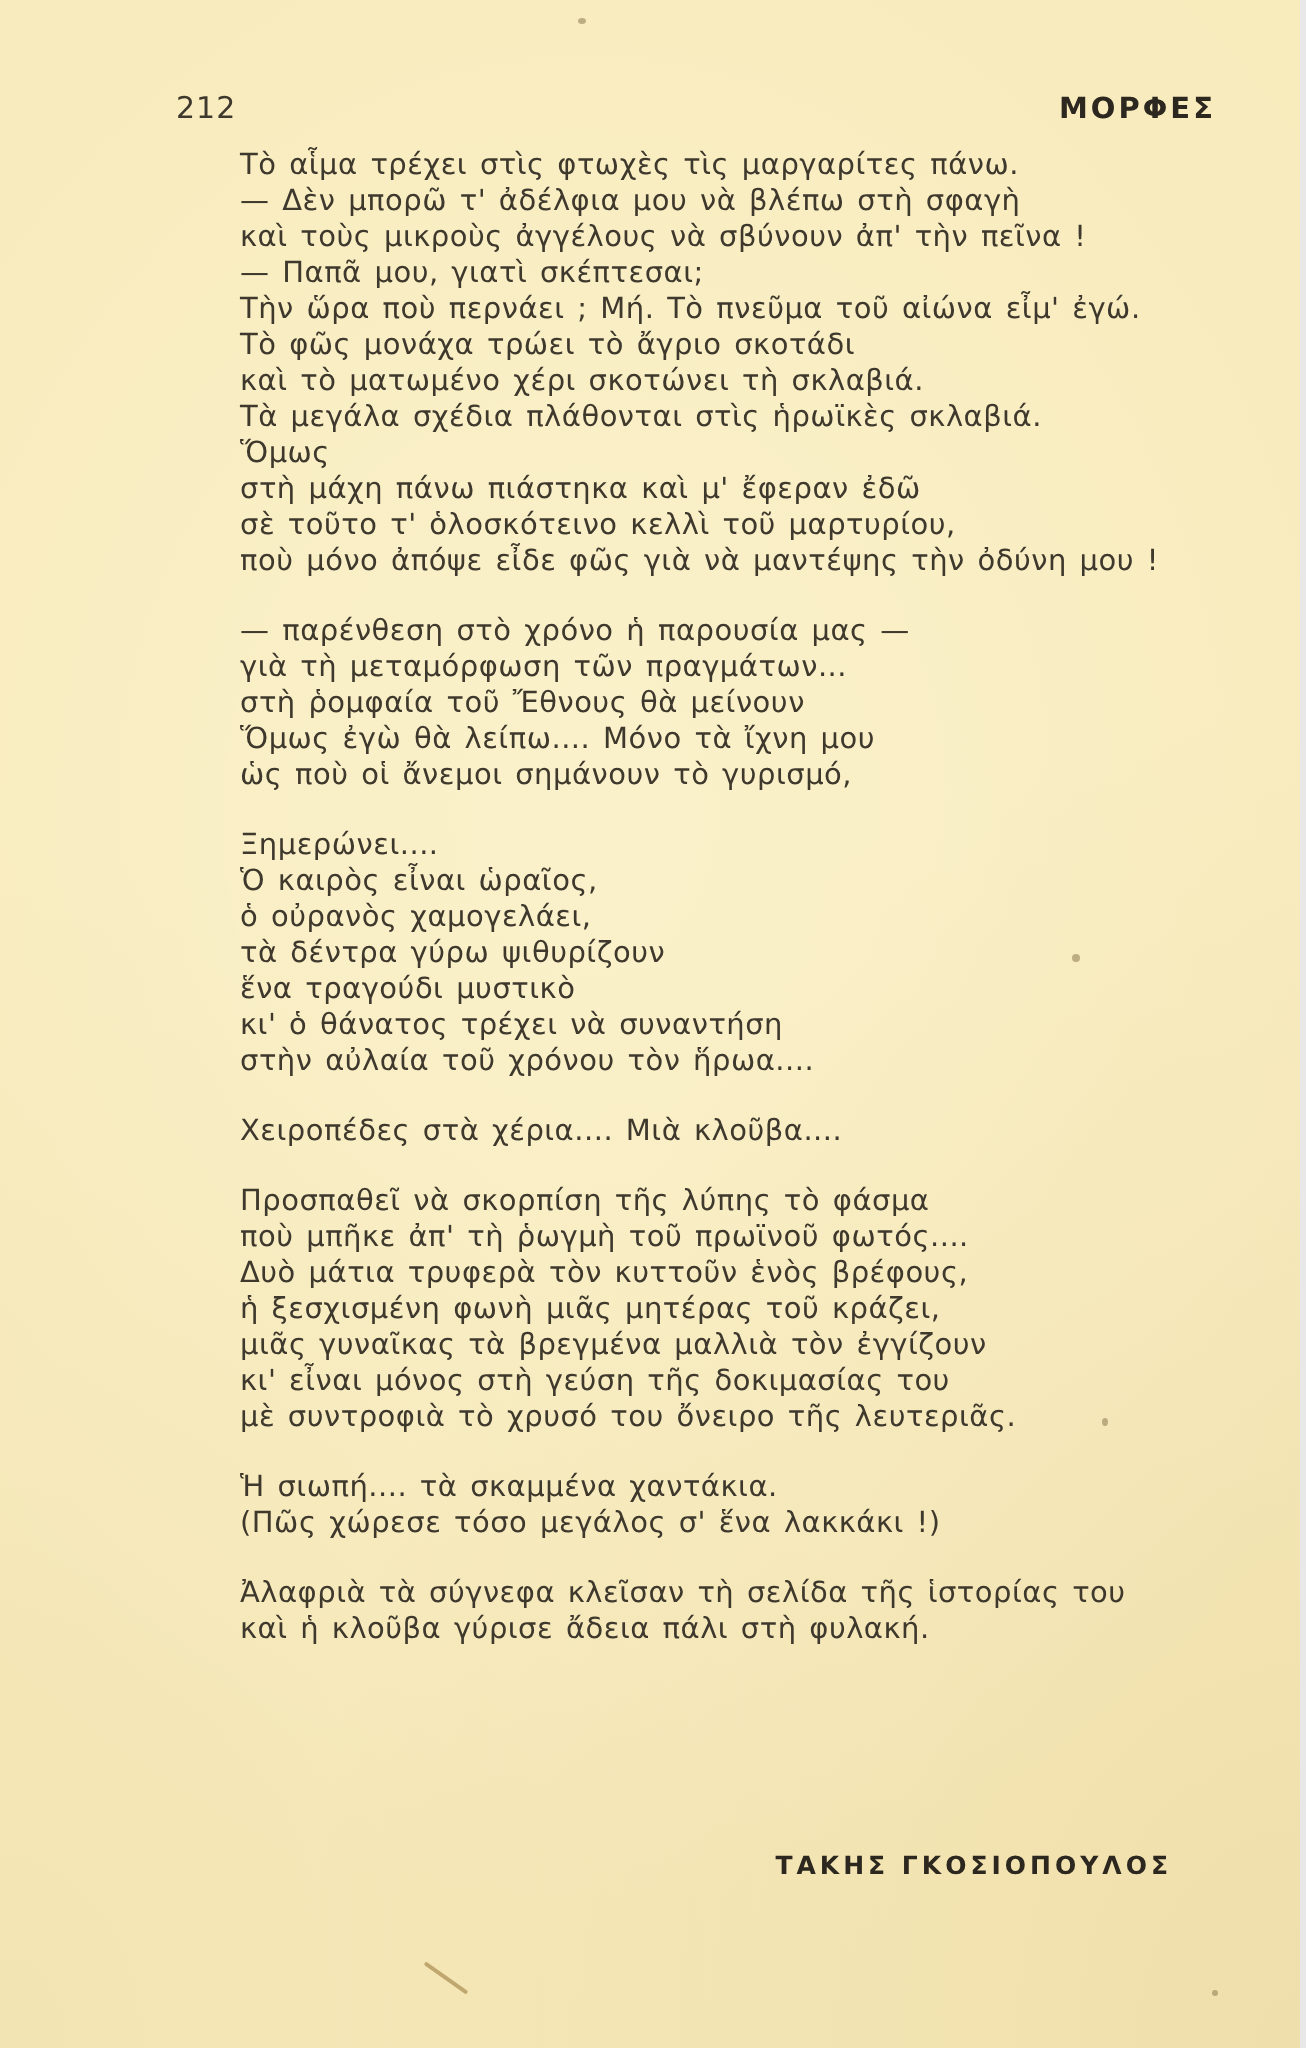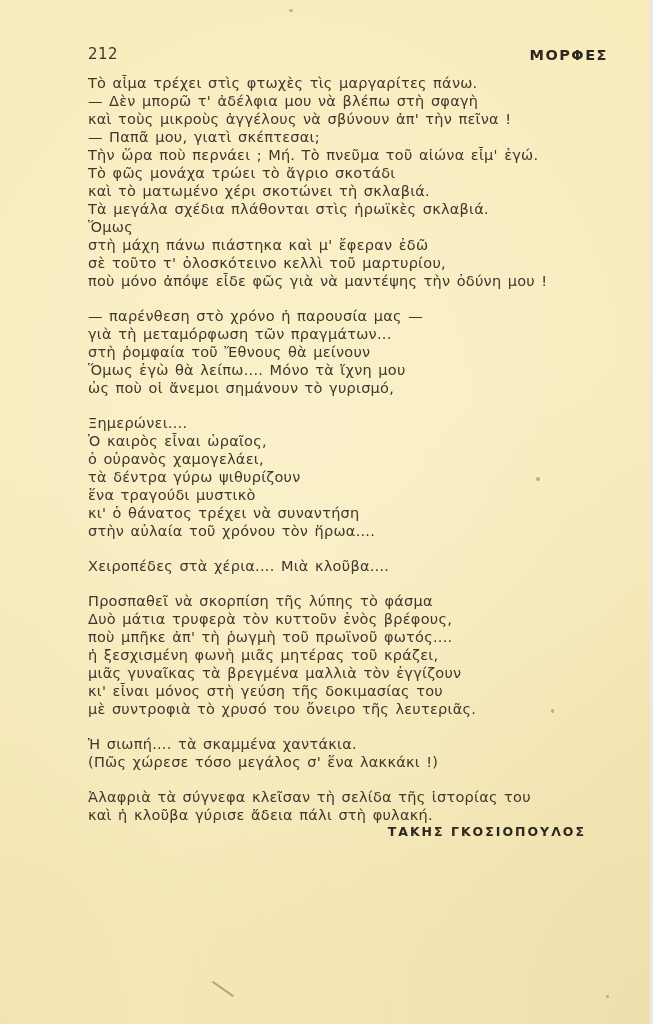--- a/index.html
+++ b/index.html
@@ -43,26 +43,26 @@
   .poem{
     position:absolute;
     left:88px;top:74px;
     width:500px;
     font-size:14.5px;
     line-height:18px;
     letter-spacing:0.25px;
     word-spacing:1.5px;
     color:var(--ink);
   }
-  .stanza{margin-top:17px;}
+  .stanza{margin-top:17px;margin-left:32px;}
   .stanza:first-child{margin-top:0;}
   .line{white-space:nowrap;}
   .author{
     position:absolute;
-    top:824px;right:64px;
+    top:925px;right:64px;
     font-size:12.5px;
     font-weight:bold;
     letter-spacing:2px;
     color:var(--ink-bold);
   }
   .speck{
     position:absolute;
     border-radius:50%;
     background:#8d7a50;
     opacity:0.55;
@@ -119,22 +119,22 @@
         <div class="line">τὰ δέντρα γύρω ψιθυρίζουν</div>
         <div class="line">ἕνα τραγούδι μυστικὸ</div>
         <div class="line">κι' ὁ θάνατος τρέχει νὰ συναντήση</div>
         <div class="line">στὴν αὐλαία τοῦ χρόνου τὸν ἥρωα....</div>
       </div>
       <div class="stanza">
         <div class="line">Χειροπέδες στὰ χέρια....  Μιὰ κλοῦβα....</div>
       </div>
       <div class="stanza">
         <div class="line">Προσπαθεῖ νὰ σκορπίση τῆς λύπης τὸ φάσμα</div>
+        <div class="line">ποὺ μπῆκε ἀπ' τὴ ῥωγμὴ τοῦ πρωϊνοῦ φωτός....</div>
         <div class="line">Δυὸ μάτια τρυφερὰ τὸν κυττοῦν ἑνὸς βρέφους,</div>
-        <div class="line">ποὺ μπῆκε ἀπ' τὴ ῥωγμὴ τοῦ πρωϊνοῦ φωτός....</div>
         <div class="line">ἡ ξεσχισμένη φωνὴ μιᾶς μητέρας τοῦ κράζει,</div>
         <div class="line">μιᾶς γυναῖκας τὰ βρεγμένα μαλλιὰ τὸν ἐγγίζουν</div>
         <div class="line">κι' εἶναι μόνος στὴ γεύση τῆς δοκιμασίας του</div>
         <div class="line">μὲ συντροφιὰ τὸ χρυσό του ὄνειρο τῆς λευτεριᾶς.</div>
       </div>
       <div class="stanza">
         <div class="line">Ἡ σιωπή.... τὰ σκαμμένα χαντάκια.</div>
         <div class="line">(Πῶς χώρεσε τόσο μεγάλος σ' ἕνα λακκάκι !)</div>
       </div>
       <div class="stanza">

